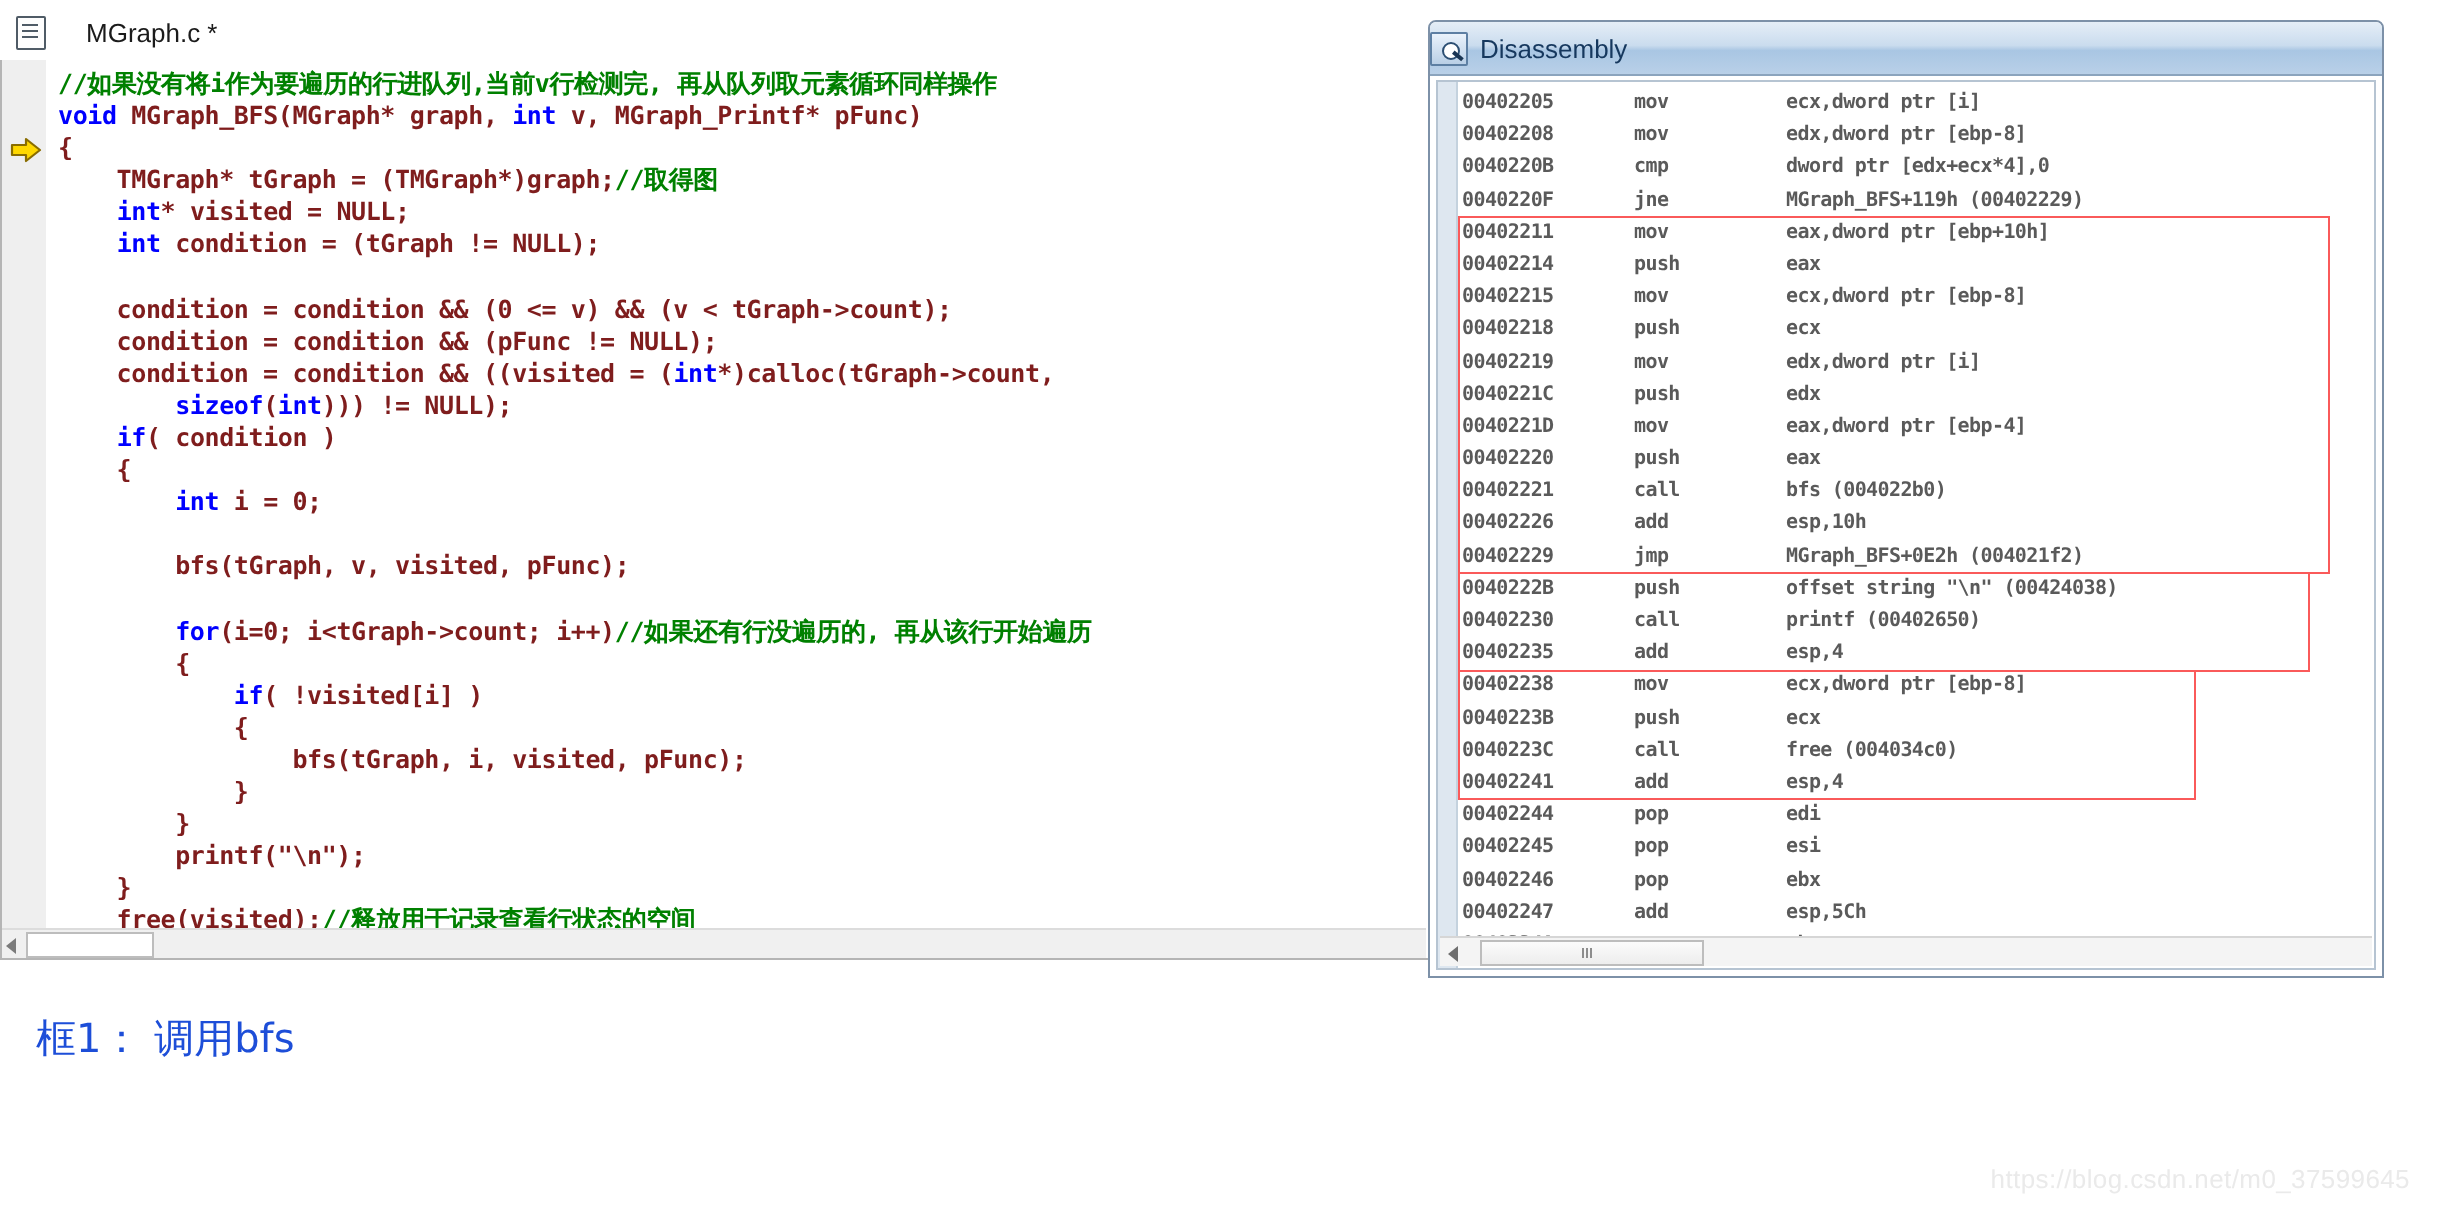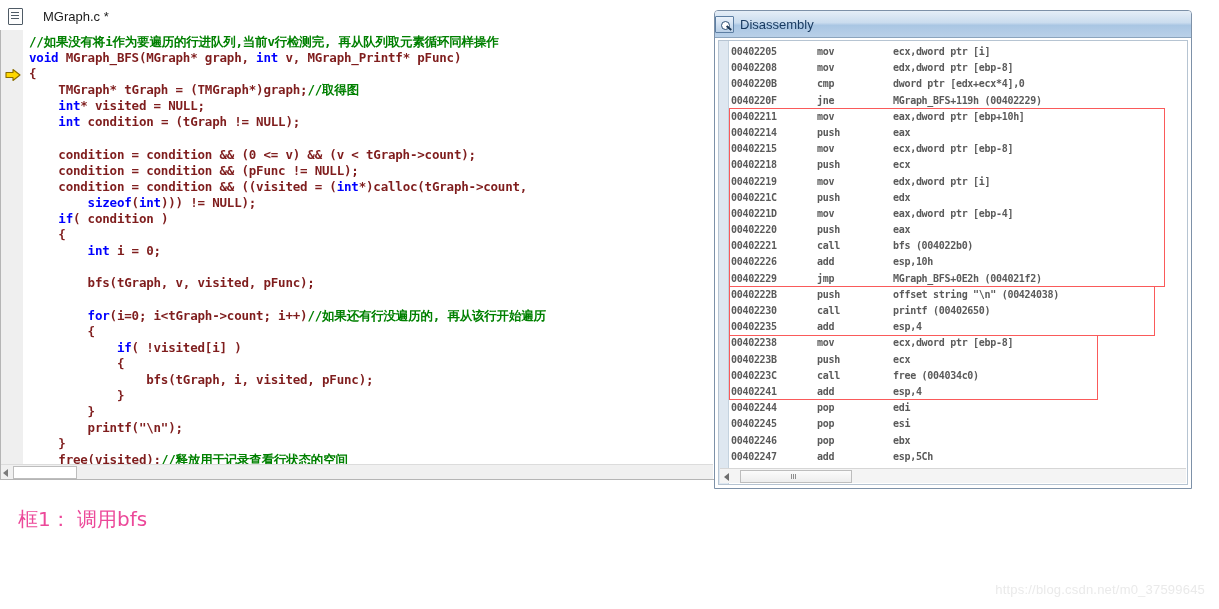--- a/index.html
+++ b/index.html
@@ -164,21 +164,21 @@
   }
   #disasm-hscroll .arrow-l{
     position:absolute;left:4px;top:4px;width:0;height:0;
     border-top:4px solid transparent;border-bottom:4px solid transparent;
     border-right:5px solid #6e6e6e;
   }
 
   
   #caption{
     position:absolute;left:18px;top:504px;width:520px;
-    font-size:20px;color:#ec4899;
+    font-size:20px;color:#1d4ed8;
     line-height:30px;
     font-family:"DejaVu Sans","Liberation Sans",sans-serif;
   }
   #caption .cap-line{white-space:pre;}
 
   #watermark{
     position:absolute;right:14px;bottom:12px;
     font-size:13px;color:#eaeaea;
     font-family:"Liberation Sans",sans-serif;
     letter-spacing:0.2px;

